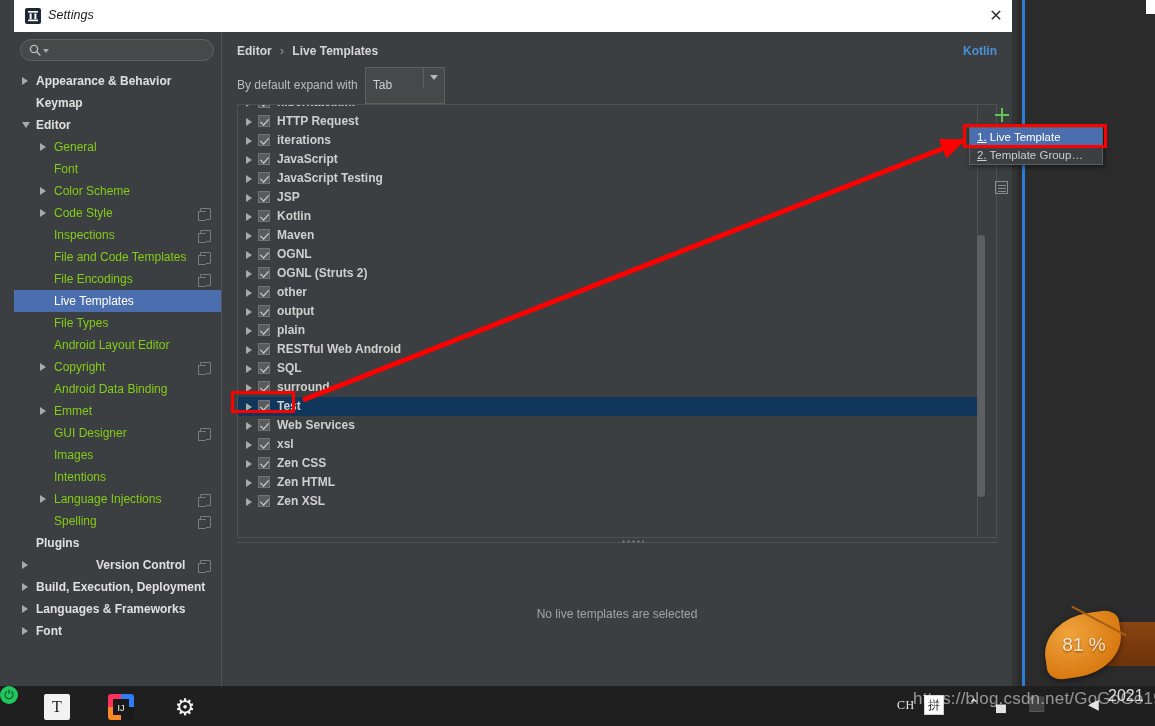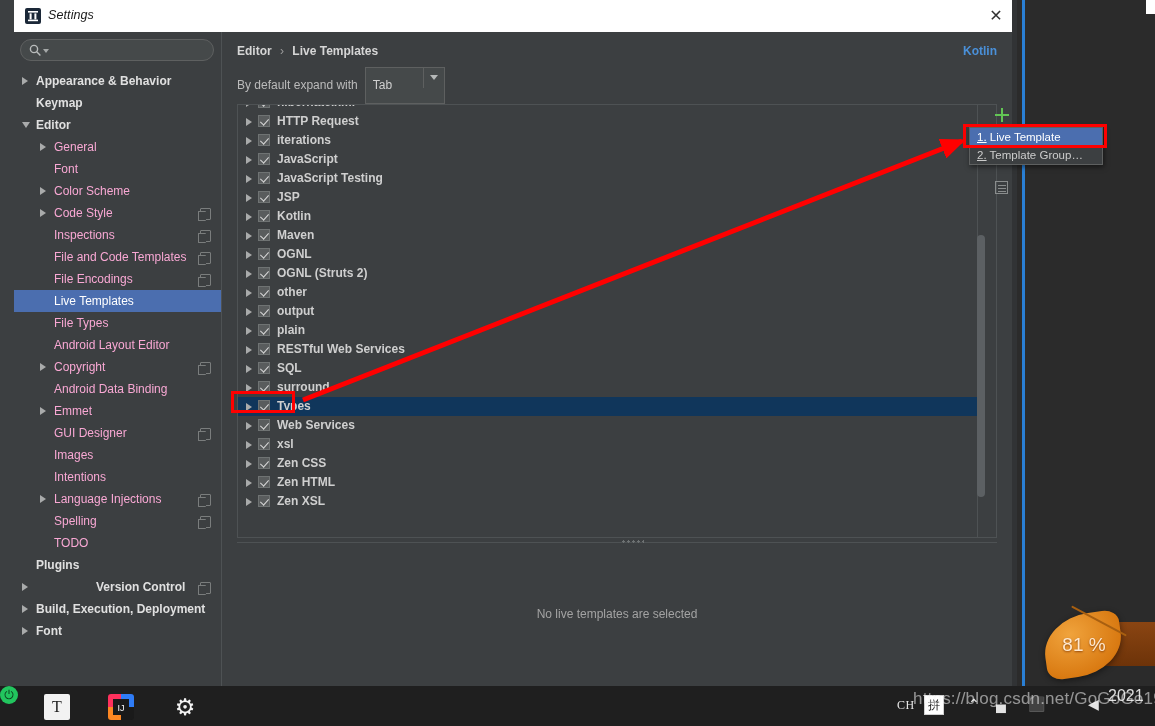--- a/index.html
+++ b/index.html
@@ -59,21 +59,21 @@
     position:absolute; left:8px; top:4px; width:13px; height:13px;
   }
   .search-box .caret {
     position:absolute; left:22px; top:9px;
     width:0;height:0;border-left:3px solid transparent;border-right:3px solid transparent;
     border-top:4px solid #a5a8a8;
   }
   .tree { position:absolute; left:0; top:38px; width:207px; }
   .tree-item {
     position:relative; height:22px; line-height:22px;
-    font-size:12px; white-space:nowrap; color:#f9a8d4;
+    font-size:12px; white-space:nowrap; color:#84cc16;
     box-sizing:border-box;
   }
   .tree-item.bold { color:#e0e0e0; font-weight:bold; }
   .tree-item.selected { background:#4b6eaf; color:#ffffff; }
   .tree-item .arrow {
     position:absolute; top:7px;
     width:0;height:0;
     border-top:4px solid transparent;border-bottom:4px solid transparent;
     border-left:6px solid #a9abab;
   }
@@ -402,34 +402,35 @@
           </div>
           <div class="tree-item">
             <span class="arrow" style="left: 26px;"></span>
             <span class="label" style="left: 40px;">Language Injections</span>
             <span class="copy-ico"></span>
           </div>
           <div class="tree-item">
             <span class="label" style="left: 40px;">Spelling</span>
             <span class="copy-ico"></span>
           </div>
-          <div class="tree-item">
-            <span class="label" style="left: 40px;">TODO</span>
-          </div>
           <div class="tree-item bold">
             <span class="label" style="left: 22px;">Plugins</span>
           </div>
           <div class="tree-item bold">
             <span class="arrow" style="left: 8px;"></span>
             <span class="label" style="left: 34px; margin-left: 48px;">Version Control</span>
             <span class="copy-ico"></span>
           </div>
           <div class="tree-item bold">
             <span class="arrow" style="left: 8px;"></span>
             <span class="label" style="left: 22px;">Build, Execution, Deployment</span>
+          </div>
+          <div class="tree-item bold">
+            <span class="arrow" style="left: 8px;"></span>
+            <span class="label" style="left: 22px;">Languages &amp; Frameworks</span>
           </div>
           <div class="tree-item bold">
             <span class="arrow" style="left: 8px;"></span>
             <span class="label" style="left: 22px;">Font</span>
           </div>
         </div>
       <div class="sidebar-sep"></div>
     </div>
 
     <div class="vsep"></div>
@@ -518,36 +519,36 @@
                 <span class="name">output</span>
               </div>
               <div class="row">
                 <span class="arrow"></span>
                 <span class="chk"></span>
                 <span class="name">plain</span>
               </div>
               <div class="row">
                 <span class="arrow"></span>
                 <span class="chk"></span>
-                <span class="name">RESTful Web Services</span>
+                <span class="name">RESTful Web Android</span>
               </div>
               <div class="row">
                 <span class="arrow"></span>
                 <span class="chk"></span>
                 <span class="name">SQL</span>
               </div>
               <div class="row">
                 <span class="arrow"></span>
                 <span class="chk"></span>
                 <span class="name">surround</span>
               </div>
               <div class="row selected">
                 <span class="arrow"></span>
                 <span class="chk"></span>
-                <span class="name">Types</span>
+                <span class="name">Test</span>
               </div>
               <div class="row">
                 <span class="arrow"></span>
                 <span class="chk"></span>
                 <span class="name">Web Services</span>
               </div>
               <div class="row">
                 <span class="arrow"></span>
                 <span class="chk"></span>
                 <span class="name">xsl</span>

